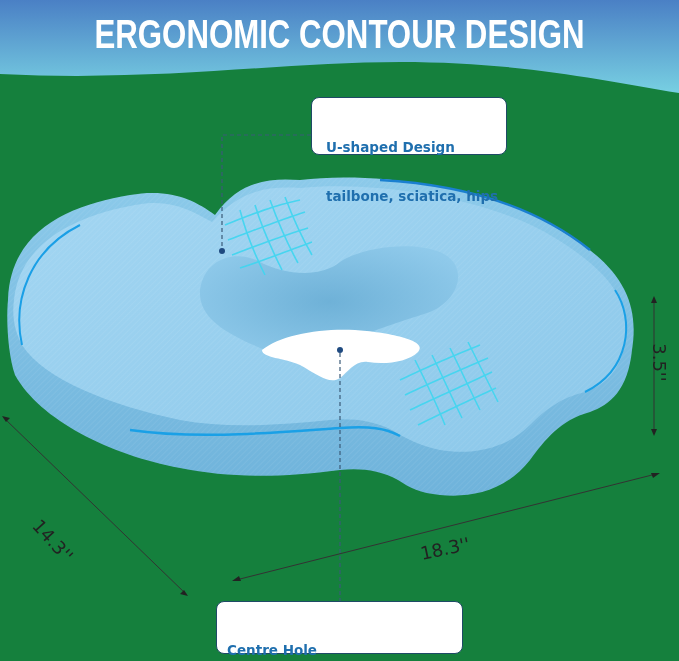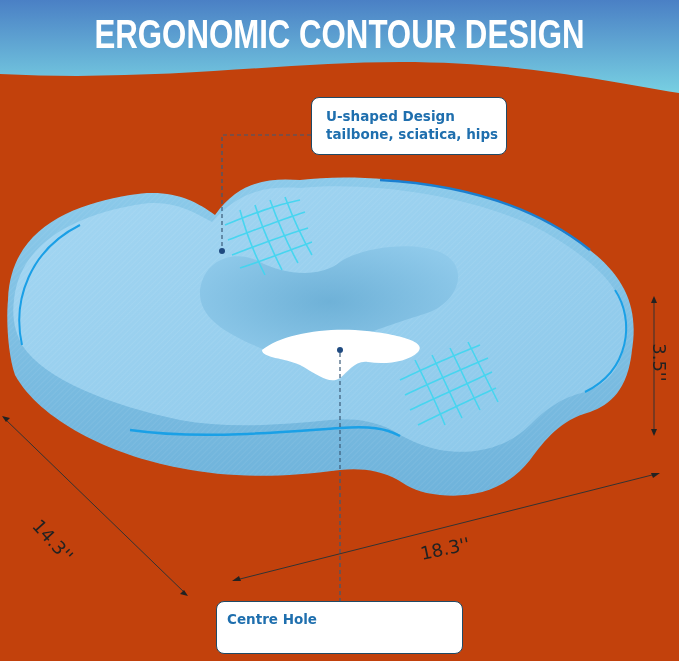--- a/index.html
+++ b/index.html
@@ -1,21 +1,21 @@
 <!DOCTYPE html>
 <html><head>
   <meta charset="utf-8">
   <style>
     html, body { margin: 0; padding: 0; background: #ffffff; }
     .canvas {
       position: relative;
       width: 679px;
       height: 661px;
       overflow: hidden;
-      background: #c2410c;
+      background: #15803d;
       font-family: "DejaVu Sans", sans-serif;
     }
     .banner-svg { position: absolute; left: 0; top: 0; }
     .banner-title {
       position: absolute;
       left: 0; top: 8px; width: 679px;
       text-align: center;
       color: #ffffff;
       font-family: "Liberation Sans", sans-serif;
       font-weight: bold;
@@ -34,21 +34,21 @@
       background: #ffffff;
       color: #1f6fae;
       font-family: "DejaVu Sans", sans-serif;
       font-size: 13.5px;
       font-weight: bold;
       line-height: 18px;
       box-sizing: border-box;
     }
     .callout-top { left: 311px; top: 97px; width: 196px; height: 58px; padding: 9px 0 0 14px; }
     .callout-bottom { left: 216px; top: 601px; width: 247px; height: 53px; padding: 8px 0 8px 10px; }
-    .callout span { display: block; white-space: nowrap; }
+    .callout span { display: block; white-space: nowrap; margin-top: 31px; }
     .dim-label {
       position: absolute;
       color: #222222;
       font-family: "DejaVu Sans", sans-serif;
       font-size: 18px;
       white-space: nowrap;
     }
     .dim-width { left: 420px; top: 538px; transform: rotate(-12deg); }
     .dim-depth { left: 44px; top: 515px; transform: rotate(48deg); transform-origin: left top; }
     .dim-height { left: 640px; top: 352px; transform: rotate(90deg); transform-origin: center; }

